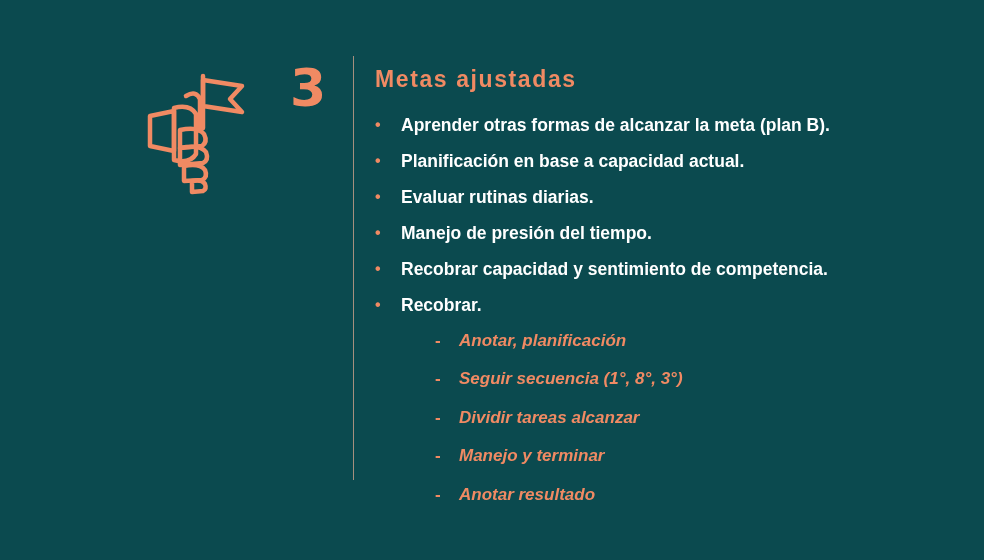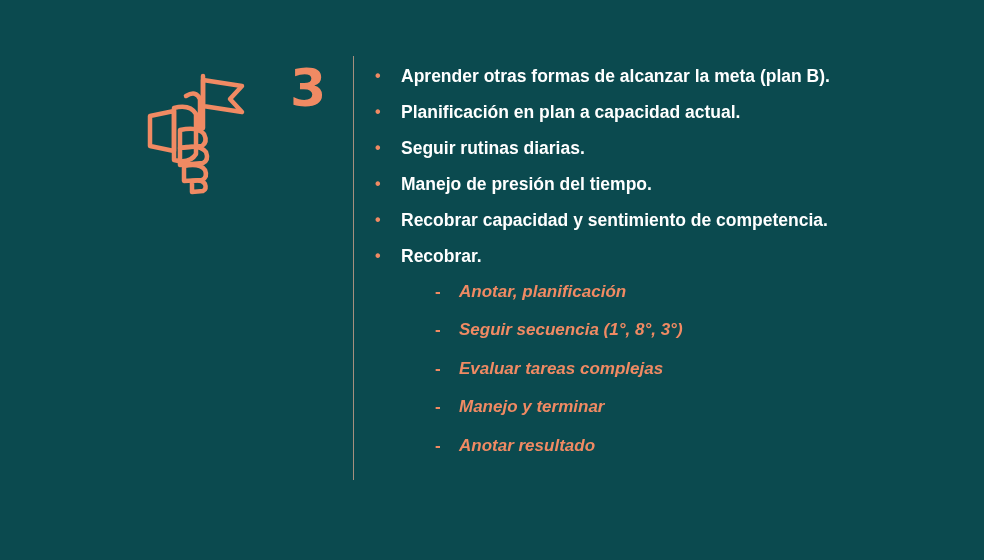--- a/index.html
+++ b/index.html
@@ -141,33 +141,34 @@
         <path d="M52 113 q10 -2 13 3 q2 5 -2 7 l-11 1 Z"></path>
       </svg>
     </span>
   </div>
 
   <div class="step-number">3</div>
 
   <div class="divider"></div>
 
   <div class="content">
+    <h1 class="title">Metas ajustadas</h1>
 
     <ul class="bullets">
       <li>
         <span class="dot">•</span>
         <span class="txt">Aprender otras formas de alcanzar la meta (plan B).</span>
       </li>
       <li>
         <span class="dot">•</span>
-        <span class="txt">Planificación en plan a capacidad actual.</span>
-      </li>
-      <li>
-        <span class="dot">•</span>
-        <span class="txt">Seguir rutinas diarias.</span>
+        <span class="txt">Planificación en base a capacidad actual.</span>
+      </li>
+      <li>
+        <span class="dot">•</span>
+        <span class="txt">Evaluar rutinas diarias.</span>
       </li>
       <li>
         <span class="dot">•</span>
         <span class="txt">Manejo de presión del tiempo.</span>
       </li>
       <li>
         <span class="dot">•</span>
         <span class="txt">Recobrar capacidad y sentimiento de competencia.</span>
       </li>
       <li>
@@ -180,21 +181,21 @@
       <li>
         <span class="dash">-</span>
         <span class="txt">Anotar, planificación</span>
       </li>
       <li>
         <span class="dash">-</span>
         <span class="txt">Seguir secuencia (1°, 8°, 3°)</span>
       </li>
       <li>
         <span class="dash">-</span>
-        <span class="txt">Evaluar tareas complejas</span>
+        <span class="txt">Dividir tareas alcanzar</span>
       </li>
       <li>
         <span class="dash">-</span>
         <span class="txt">Manejo y terminar</span>
       </li>
       <li>
         <span class="dash">-</span>
         <span class="txt">Anotar resultado</span>
       </li>
     </ul>

